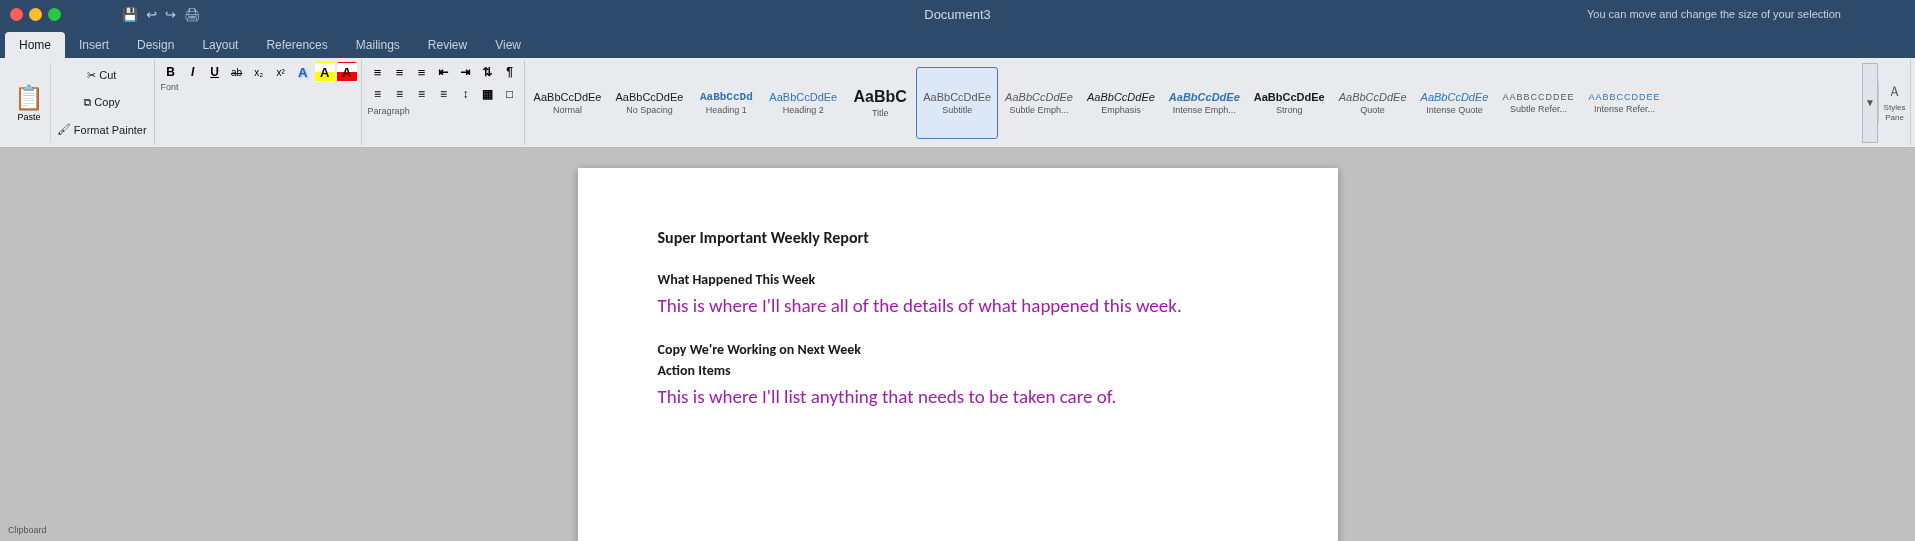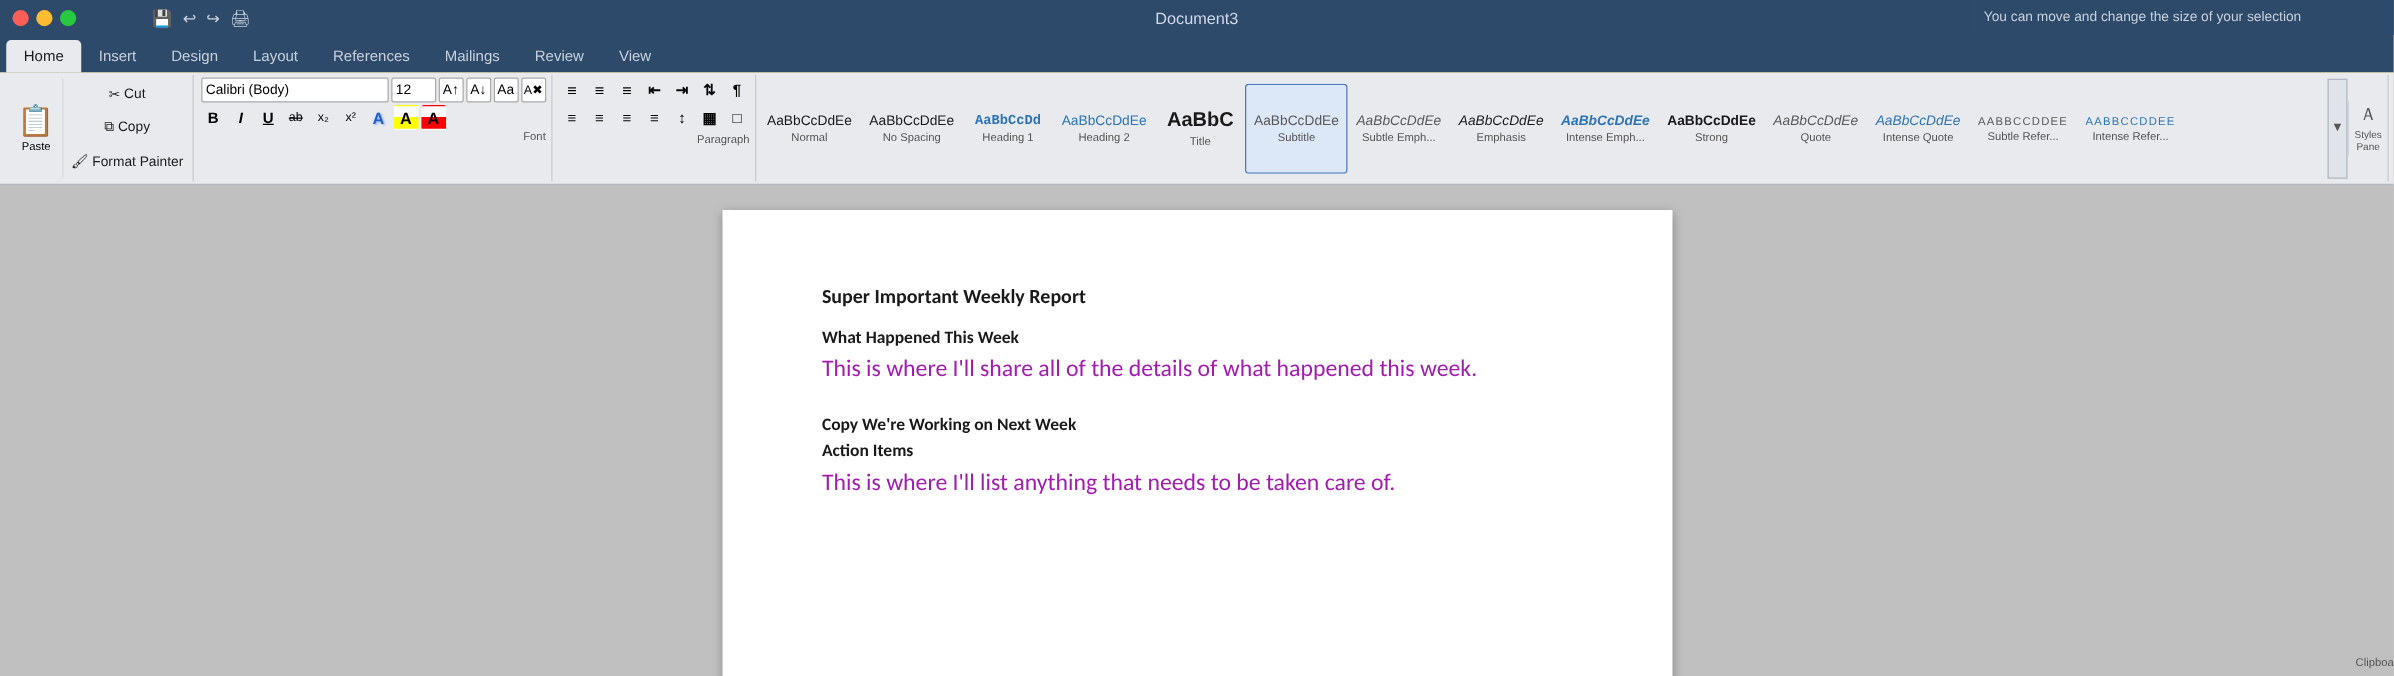--- a/index.html
+++ b/index.html
@@ -68,21 +68,21 @@
     }
     .qa-btn {
       color: #c8d0dc;
       font-size: 13px;
       cursor: pointer;
       padding: 2px;
     }
 
     
     .ribbon {
-      background: #fde047;
+      background: #8b5cf6;
     }
 
     
     .ribbon-tabs {
       display: flex;
       align-items: flex-end;
       padding-left: 5px;
       background: #2d4a6b;
       height: 30px;
     }
@@ -118,21 +118,21 @@
       align-items: center;
       justify-content: flex-start;
       border-right: 1px solid #c8cbd0;
       padding: 2px 4px 0 4px;
       min-width: fit-content;
     }
     .ribbon-group-label {
       font-size: 9px;
       color: #555;
       padding-bottom: 2px;
-      text-align: right;
+      text-align: left;
       width: 100%;
     }
     .ribbon-btn {
       display: flex;
       flex-direction: column;
       align-items: center;
       justify-content: center;
       padding: 3px 5px;
       font-size: 10px;
       cursor: pointer;
@@ -319,21 +319,21 @@
       background: white;
       width: 760px;
       min-height: 380px;
       box-shadow: 0 2px 8px rgba(0,0,0,0.3);
       padding: 60px 80px 60px 80px;
       font-family: Calibri, Arial, sans-serif;
     }
     .doc-title {
       font-size: 16px;
       font-weight: bold;
-      margin-bottom: 14px;
+      margin-bottom: 24px;
       color: #1a1a1a;
     }
     .doc-section-title {
       font-size: 14px;
       font-weight: bold;
       color: #1a1a1a;
       margin-bottom: 4px;
     }
     .doc-body {
       font-size: 19px;
@@ -420,28 +420,20 @@
         </button>
         <button class="ribbon-btn" style="flex-direction:row;gap:3px;font-size:11px;">
           <span>🖌</span>
           <span>Format Painter</span>
         </button>
       </div>
       <div class="ribbon-group-label" style="position:absolute;bottom:4px;margin-top:auto;align-self:flex-end;">Clipboard</div>
     </div>
 
     <div class="font-group">
-      <div class="font-row">
-        <input class="font-select" type="text" value="Calibri (Body)" style="">
-        <input class="font-size-select" type="text" value="12" style="">
-        <button class="font-btn">A↑</button>
-        <button class="font-btn">A↓</button>
-        <button class="font-btn">Aa</button>
-        <button class="font-btn" style="font-size:10px;">A✖</button>
-      </div>
       <div class="font-format-row">
         <button class="fmt-btn" style="font-weight:900;">B</button>
         <button class="fmt-btn" style="font-style:italic;">I</button>
         <button class="fmt-btn" style="text-decoration:underline;">U</button>
         <button class="fmt-btn" style="text-decoration:line-through;font-size:10px;font-weight:normal;">ab</button>
         <button class="fmt-btn" style="font-size:10px;font-weight:normal;">x₂</button>
         <button class="fmt-btn" style="font-size:10px;font-weight:normal;">x²</button>
         <button class="fmt-btn" style="color:#2060c0;text-shadow:1px 1px 2px #88aaff;font-size:13px;">A</button>
         <button class="fmt-btn" style="background:linear-gradient(to bottom, white 50%, yellow 50%);font-size:13px;">A</button>
         <button class="fmt-btn" style="background:linear-gradient(to bottom, white 50%, red 50%);font-size:13px;">A</button>

